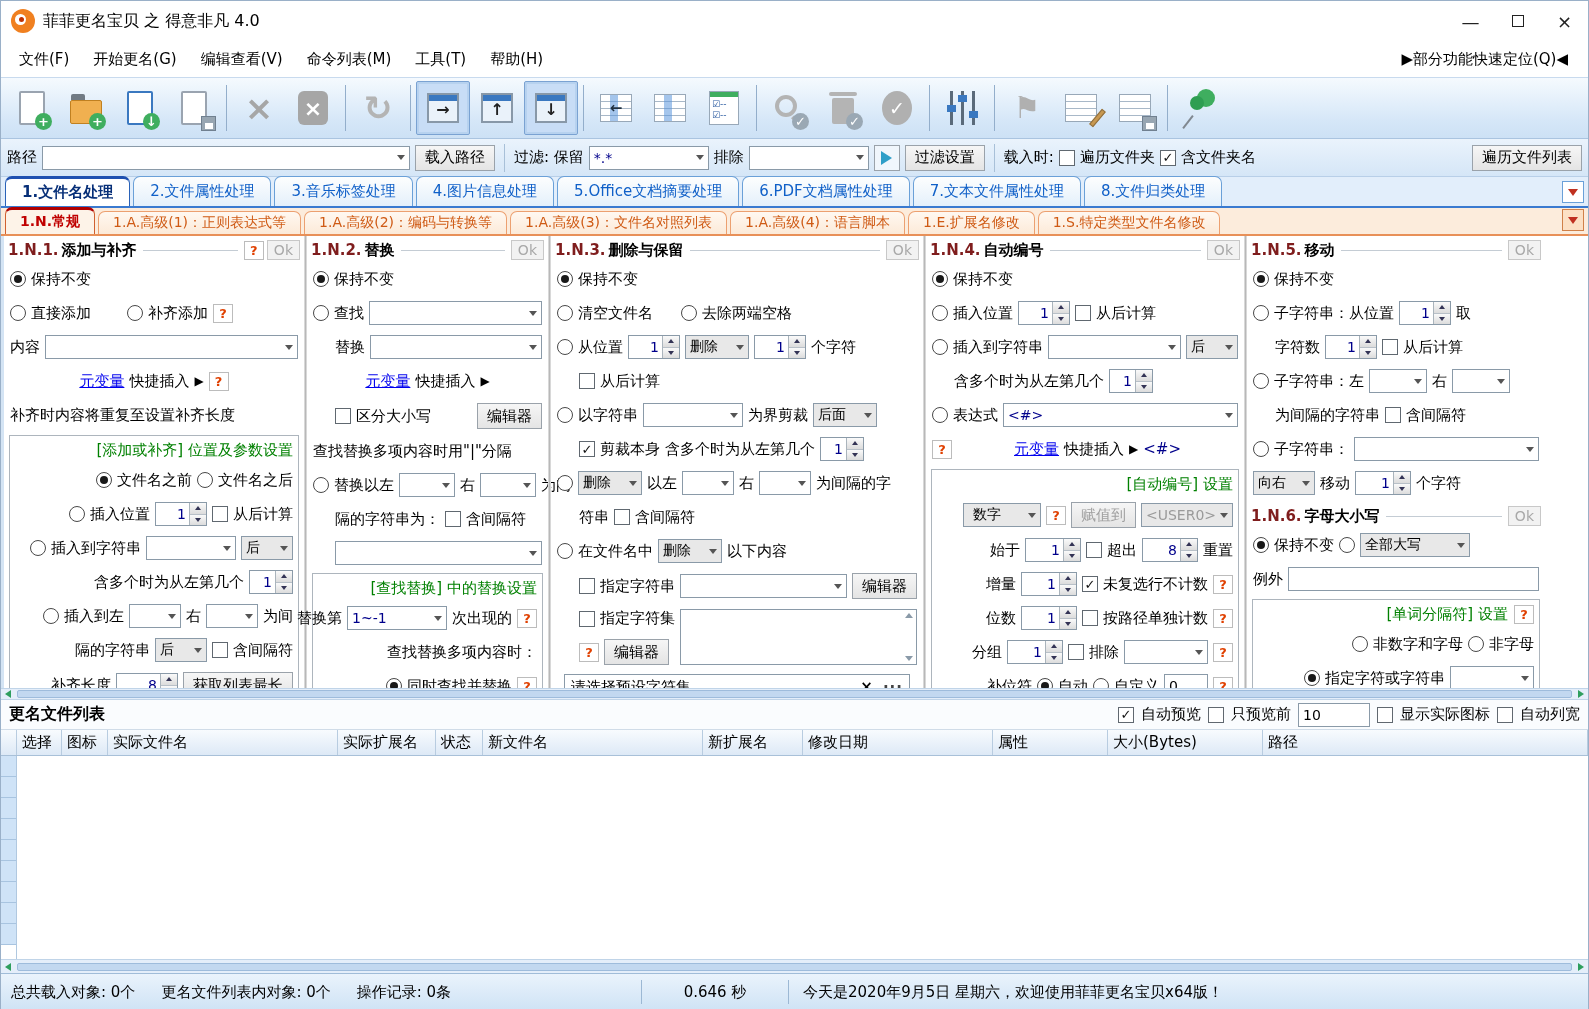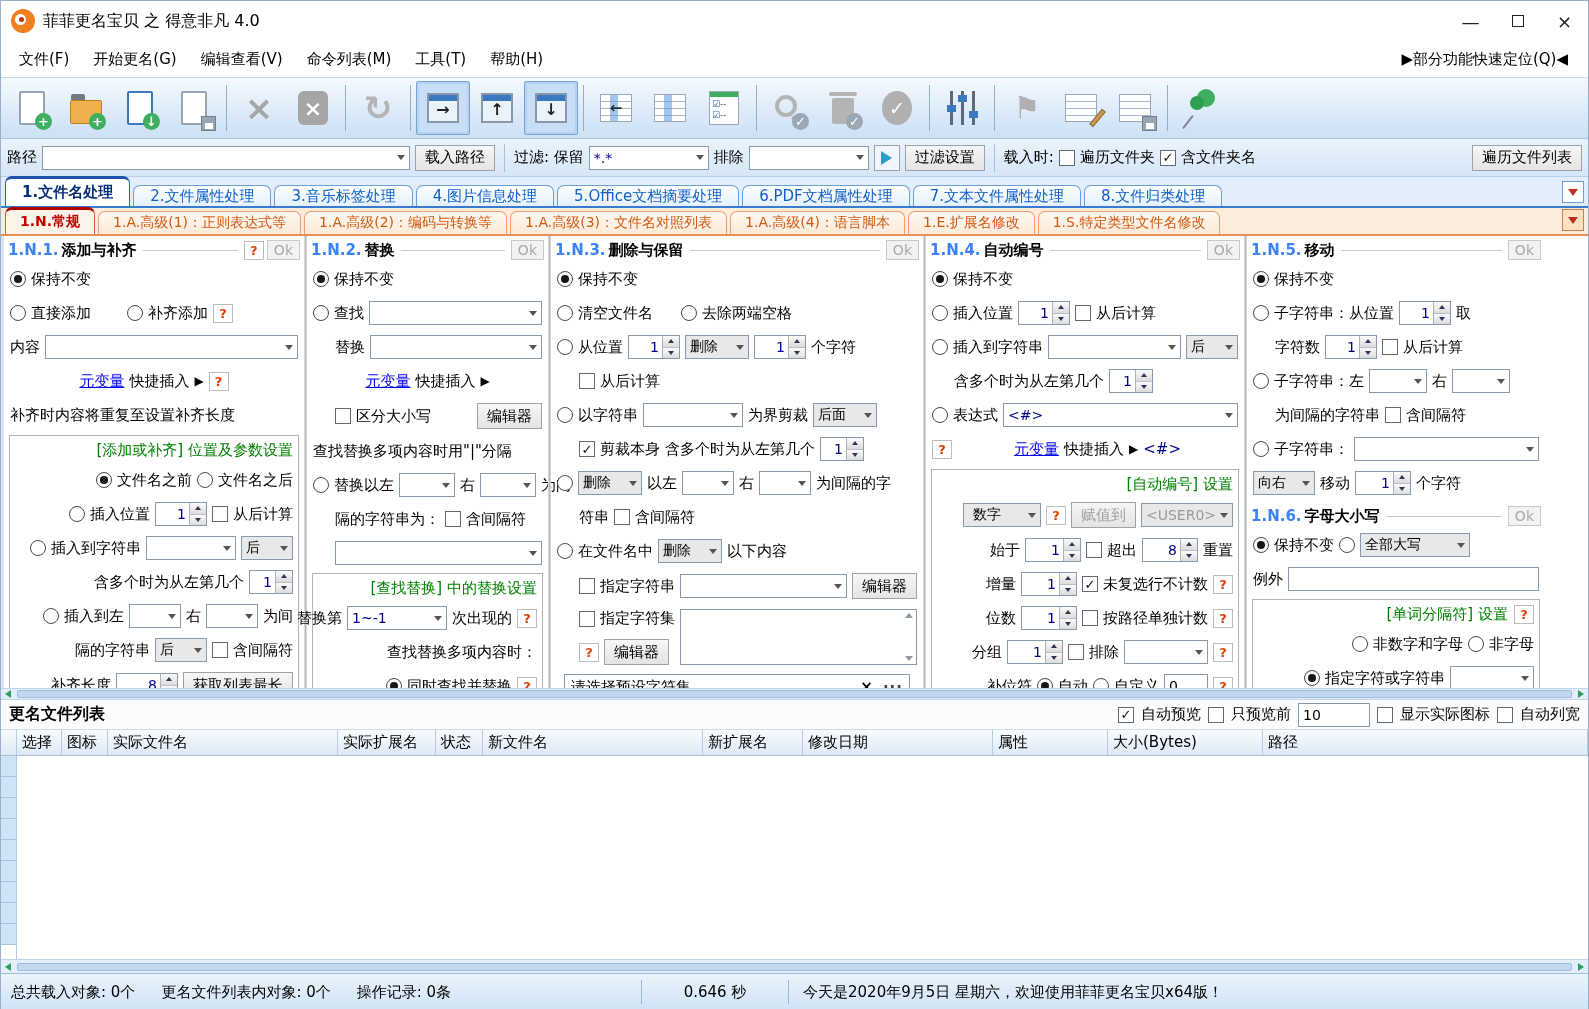--- a/index.html
+++ b/index.html
@@ -69,34 +69,34 @@
 .combo.dis{background:#e8e8e8;}
 .chev{width:0;height:0;border-left:4px solid transparent;border-right:4px solid transparent;border-top:5px solid #555;flex:none;}
 .btn{border:1px solid #9aa2aa;background:linear-gradient(#f6f6f6,#e4e4e4);padding:0 9px;height:26px;display:inline-flex;align-items:center;white-space:nowrap;flex:none;}
 .btn.dis{color:#a0a0a0;}
 .playbtn{width:26px;height:26px;border:1px solid #9aa2aa;background:#f0f6fc;display:flex;align-items:center;justify-content:center;flex:none;}
 .playtri{width:0;height:0;border-top:7px solid transparent;border-bottom:7px solid transparent;border-left:11px solid #2e9ec8;}
 .chk{width:16px;height:16px;border:1px solid #606870;background:#fff;display:inline-flex;align-items:center;justify-content:center;font-size:13px;font-weight:bold;color:#111;flex:none;line-height:1;}
 .vsep{width:1px;height:28px;background:#a8c0d8;margin:0 4px;flex:none;}
 
 .tabs1{height:31px;flex:none;display:flex;align-items:flex-end;background:#e2eefb;padding:0 4px;border-bottom:2px solid #3a7ad0;}
-.tab1{height:21px;display:flex;align-items:center;padding:0 16px;margin-right:3px;border:1px solid #6aa0d8;border-bottom:none;border-radius:7px 7px 0 0;background:linear-gradient(#fdfefe,#e4f0fb);color:#1060c8;font-size:15px;white-space:nowrap;}
+.tab1{height:30px;display:flex;align-items:center;padding:0 16px;margin-right:3px;border:1px solid #6aa0d8;border-bottom:none;border-radius:7px 7px 0 0;background:linear-gradient(#fdfefe,#e4f0fb);color:#1060c8;font-size:15px;white-space:nowrap;}
 .tab1.active{background:#fff;color:#072f78;font-weight:bold;border-color:#2a62b8;border-top:3px solid #1e50b0;height:30px;}
 .tabdrop{margin-left:auto;width:22px;height:22px;border:1px solid #6aa0d8;background:#fff;display:flex;align-items:center;justify-content:center;margin-bottom:3px;}
 .tabdrop .tri{width:0;height:0;border-left:5px solid transparent;border-right:5px solid transparent;border-top:7px solid #c03020;}
 .tabs2{height:28px;flex:none;display:flex;align-items:flex-end;background:#fcecdc;padding:0 4px;border-bottom:2px solid #e89058;}
 .tab2{height:23px;display:flex;align-items:center;padding:0 14px;margin-right:3px;border:1px solid #eca070;border-bottom:none;border-radius:7px 7px 0 0;background:linear-gradient(#fff8f1,#fcead8);color:#cf5a14;font-size:14px;white-space:nowrap;}
 .tab2.active{color:#c00000;font-weight:bold;border-color:#d06030;border-top:3px solid #b00000;background:#fdf3e8;height:27px;}
 .tabdrop.orange{background:#fce0c4;border-color:#d08048;}
 
 .panels{height:452px;flex:none;display:flex;background:#fff;border-left:3px solid #d4e4f4;overflow:hidden;}
 .panel{padding:2px 4px;flex:none;display:flex;flex-direction:column;}
 .psep{width:3px;background:linear-gradient(90deg,#e8e8e8,#b8b8b8,#e8e8e8);flex:none;}
 .ptitle{display:flex;align-items:center;height:24px;gap:3px;flex:none;}
-.pnum{font-weight:bold;color:#3b82f6;font-size:15px;}
+.pnum{font-weight:bold;color:#7f1d1d;font-size:15px;}
 .pname{font-weight:bold;color:#000;font-size:15px;}
 .pline{flex:1;height:1px;background:#c4ccd4;margin:0 3px;}
 .qbtn{width:20px;height:19px;border:1px solid #bcbcbc;background:#fff;color:#e04000;font-weight:bold;font-size:13px;display:inline-flex;align-items:center;justify-content:center;flex:none;}
 .okbtn{border:1px solid #c8c8c8;background:#f2f2f2;color:#a8a8a8;padding:0 6px;height:20px;display:inline-flex;align-items:center;font-size:14px;flex:none;}
 .row{display:flex;align-items:center;gap:5px;margin:5px 2px;min-height:24px;flex:none;}
 .row.center{justify-content:center;}
 .ind{margin-left:24px;}
 .radio{width:16px;height:16px;border:1px solid #484848;border-radius:50%;background:#fff;position:relative;flex:none;}
 .radio.on::after{content:'';position:absolute;inset:3px;border-radius:50%;background:#181818;}
 .spin{border:1px solid #8a9aa8;background:#fff;height:24px;display:inline-flex;align-items:stretch;flex:none;}

